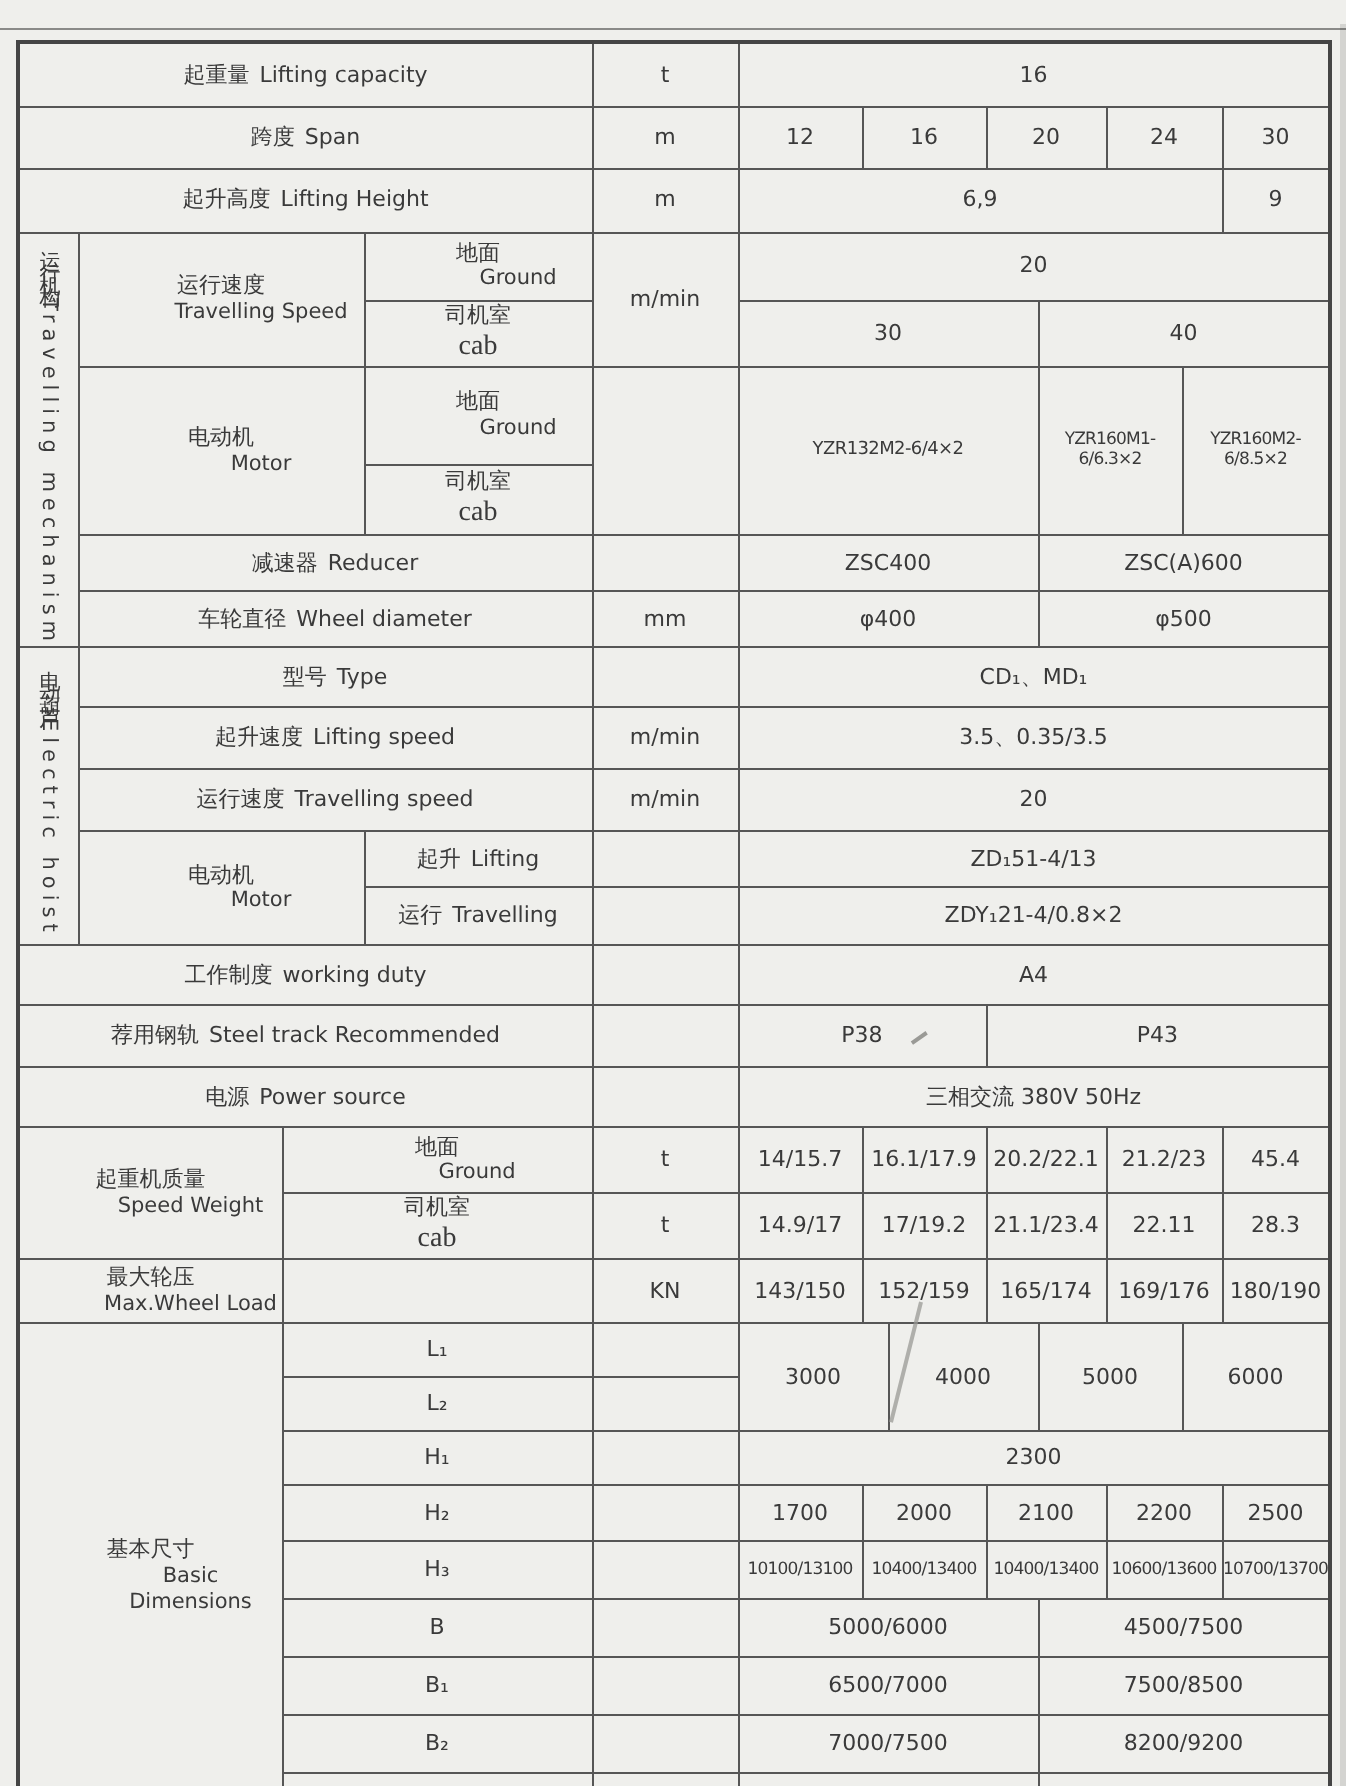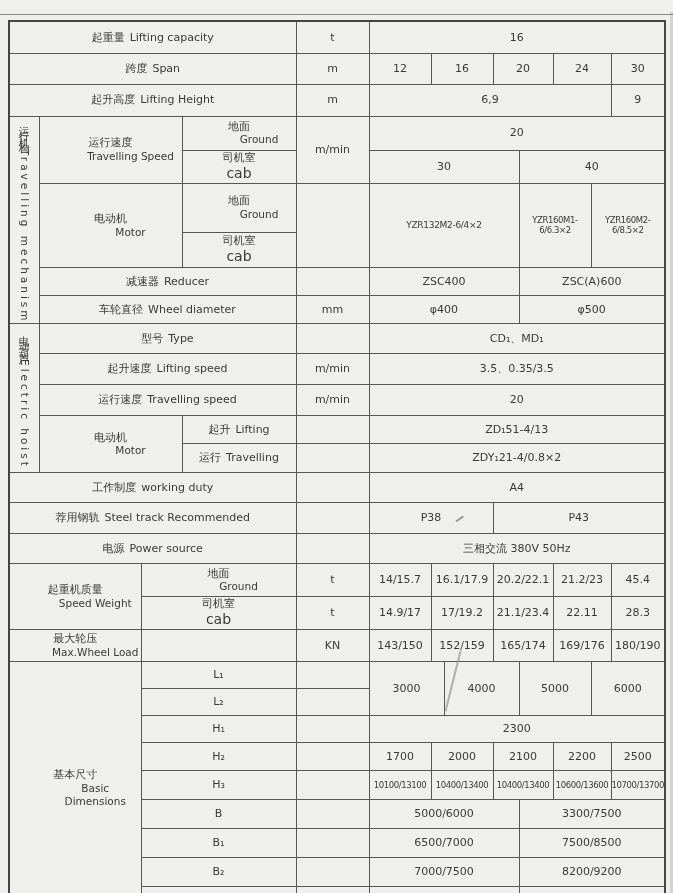--- a/index.html
+++ b/index.html
@@ -39,21 +39,21 @@
     writing-mode:vertical-rl;
     text-orientation:mixed;
     margin:0 auto;
     font-size:10.5px;
     letter-spacing:3px;
     white-space:nowrap;
   }
   .vtext .cn{letter-spacing:6px;margin:0 0 8px 0;}
   .sm{font-size:9px;letter-spacing:-0.3px;}
   .xs{font-size:8.5px;letter-spacing:-0.4px;padding:0;}
-  .cabword{font-size:14px;line-height:1;}
+  .cabword{font-size:14px;line-height:1;font-family:Liberation Serif, serif;}
   .artifact{
     position:absolute;left:452px;top:638px;width:1.5px;height:62px;
     background:#9a9a96;transform:rotate(14deg);opacity:.75;
   }
   .artifact2{
     position:absolute;left:455px;top:506px;width:9px;height:1.5px;
     background:#9a9a96;transform:rotate(-35deg);
   }
 </style>
 </head>
@@ -331,21 +331,21 @@
         <td colspan="2" class="xs">10400/13400</td>
         <td colspan="2" class="xs">10400/13400</td>
         <td colspan="2" class="xs">10600/13600</td>
         <td class="xs">10700/13700</td>
       </tr>
 
       <tr style="height:29px">
         <td colspan="2">B</td>
         <td></td>
         <td colspan="4">5000/6000</td>
-        <td colspan="4">3300/7500</td>
+        <td colspan="4">4500/7500</td>
       </tr>
 
       <tr style="height:29px">
         <td colspan="2">B₁</td>
         <td></td>
         <td colspan="4">6500/7000</td>
         <td colspan="4">7500/8500</td>
       </tr>
 
       <tr style="height:29px">

